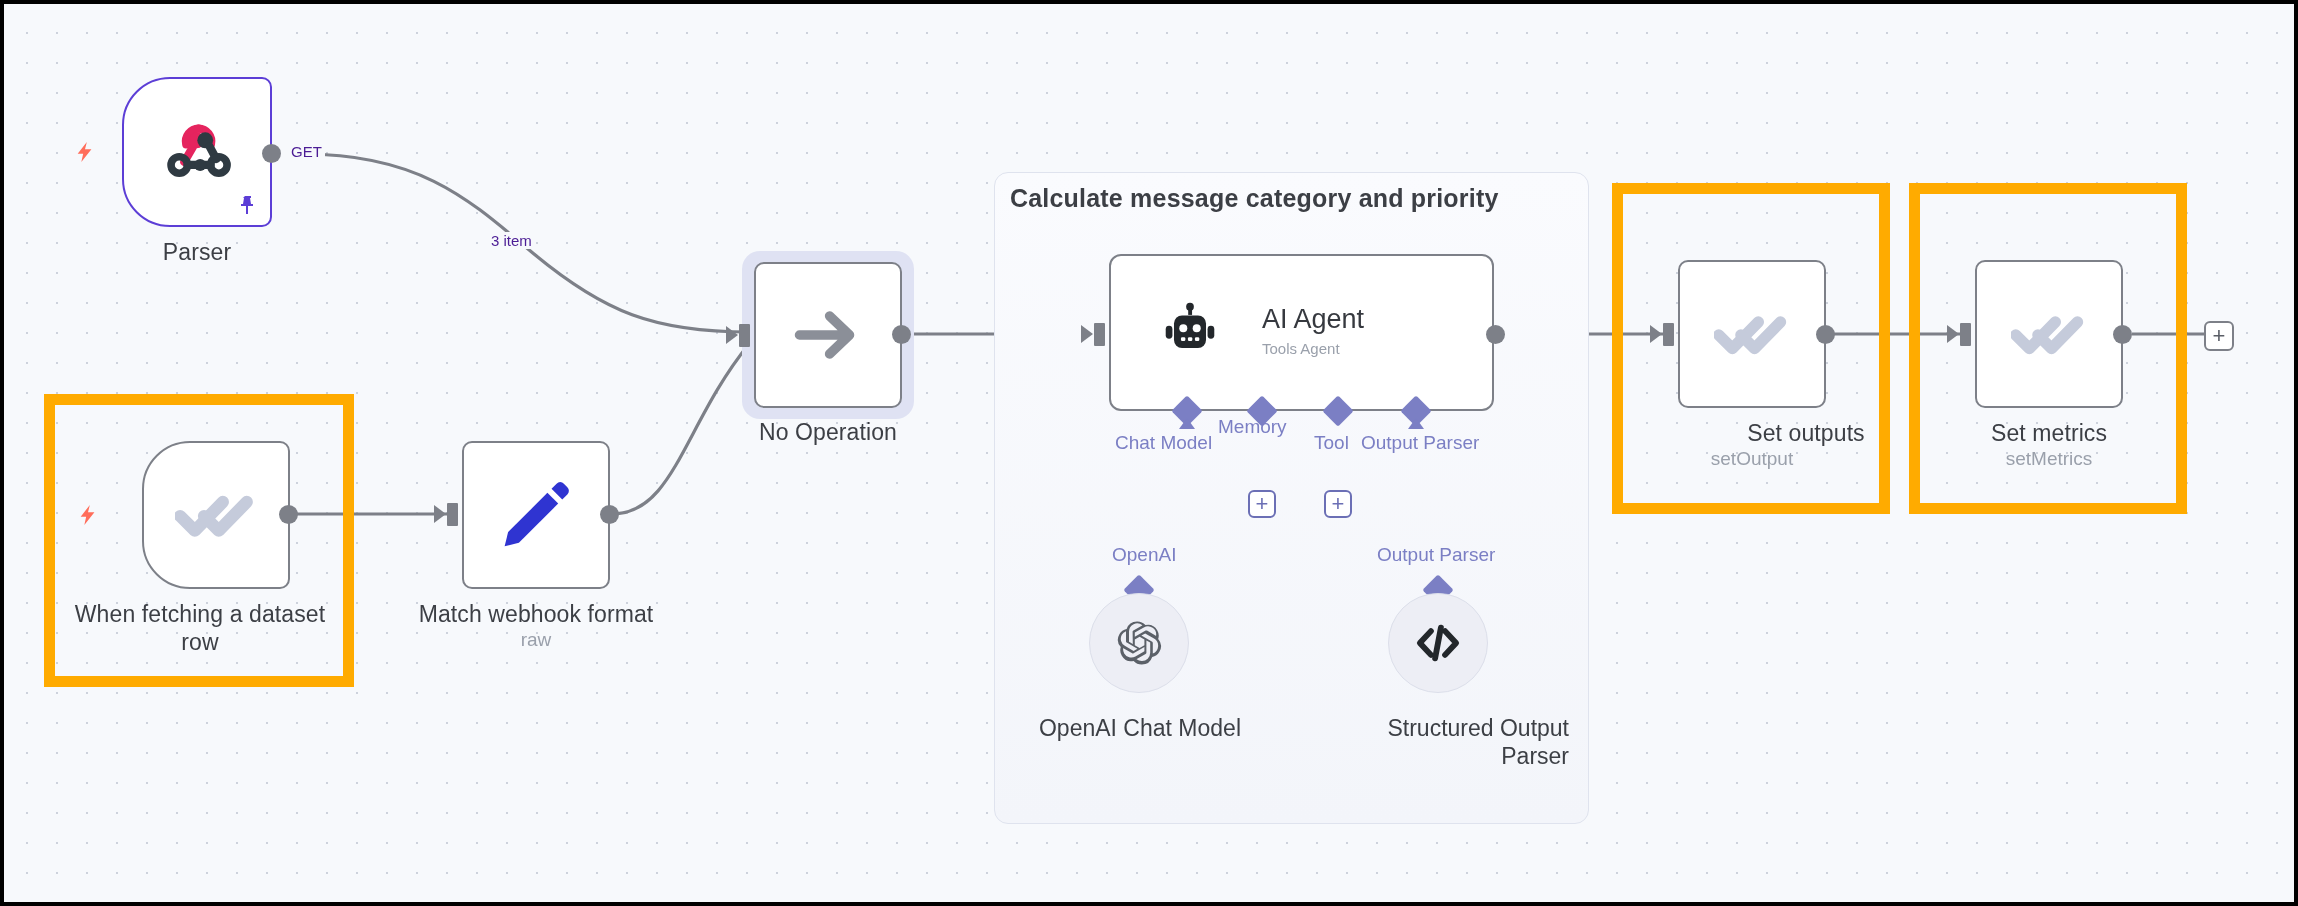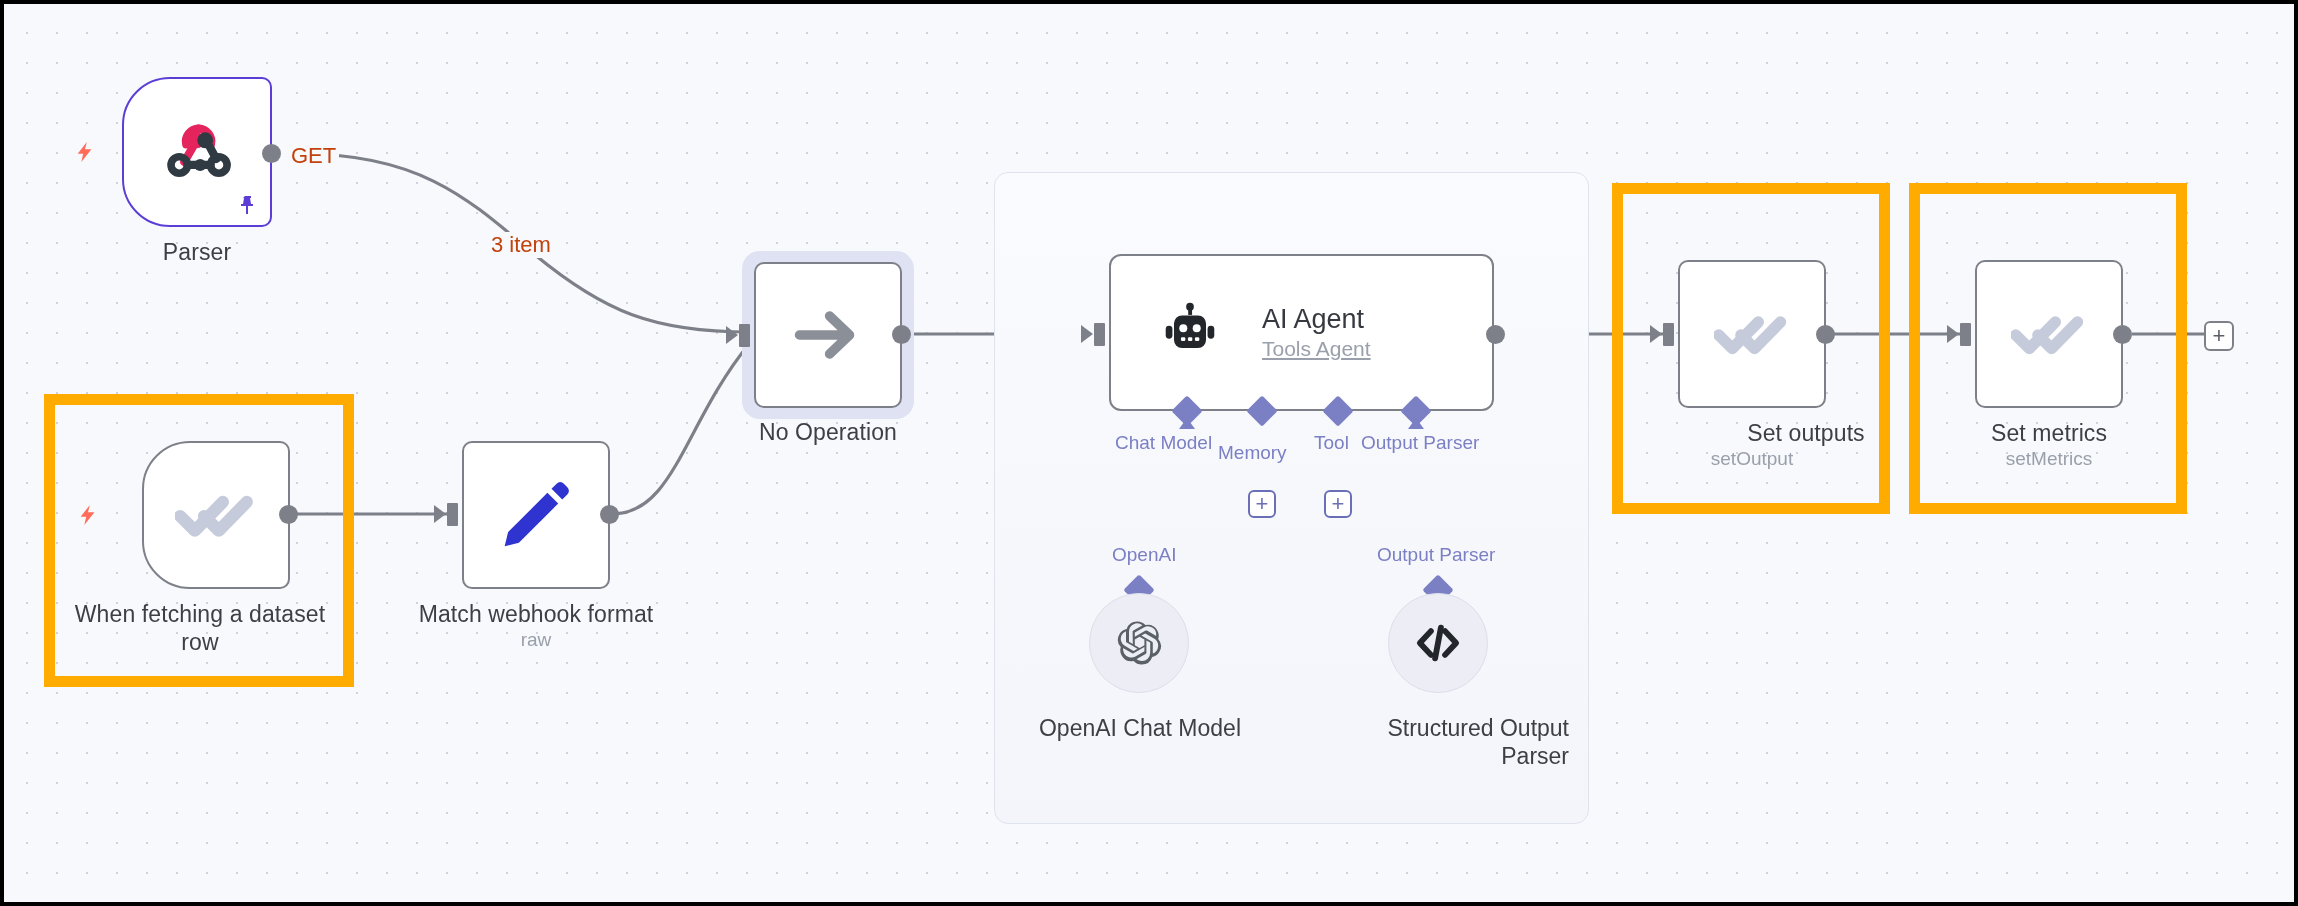--- a/index.html
+++ b/index.html
@@ -83,22 +83,22 @@
   }
   .in-arrow {
     position: absolute;
     width: 0; height: 0;
     border-left: 12px solid #7d8088;
     border-top: 9px solid transparent;
     border-bottom: 9px solid transparent;
   }
   .conn-label {
     position: absolute;
-    color: #c2410c;
-    font-size: 22px;
+    color: #4c1d95;
+    font-size: 15px;
     background: #f7f9fc;
     padding: 0 3px;
     white-space: nowrap;
   }
   .plus-btn {
     position: absolute;
     width: 28px; height: 28px;
     border: 2.2px solid #7d8088;
     border-radius: 6px;
     background: #ffffff;
@@ -131,21 +131,21 @@
   
   .agent-box {
     position: absolute;
     background: #ffffff;
     border: 2.5px solid #7d8088;
     border-radius: 12px;
     display: flex; align-items: center; gap: 22px;
     padding-left: 48px;
   }
   .agent-title { color: #36393f; font-size: 27px; line-height: 33px; }
-  .agent-sub  { color: #9aa0ab; font-size: 21px; line-height: 26px; text-decoration: underline; }
+  .agent-sub  { color: #9aa0ab; font-size: 15px; line-height: 26px; }
   .diamond {
     position: absolute;
     width: 22px; height: 22px;
     background: #7b7fc4;
     transform: rotate(45deg);
     border-radius: 2px;
   }
   .port-label {
     position: absolute;
     color: #7b7fc4;
@@ -200,20 +200,21 @@
     <path d="M 1183,415 C 1170,470 1145,520 1136,580" stroke="#7b7fc4" stroke-width="3.4" fill="none" stroke-dasharray="13 11"></path>
 
     <path d="M 1258,415 L 1258,485" stroke="#7b7fc4" stroke-width="3.4" fill="none"></path>
 
     <path d="M 1334,415 L 1334,485" stroke="#7b7fc4" stroke-width="3.4" fill="none"></path>
 
     <path d="M 1412,415 C 1420,470 1428,520 1434,580" stroke="#7b7fc4" stroke-width="3.4" fill="none" stroke-dasharray="13 11"></path>
   </svg>
 
   <div class="group-box" style="left:990px; top:168px; width:595px; height:652px;"></div>
+  <div class="group-title" style="left:1006px; top:180px;">Calculate message category and priority</div>
 
   <div class="node">
     <div class="node-box trigger purple" style="left:118px; top:73px; width:150px; height:150px;">
 
       <svg width="76" height="76" viewBox="0 0 24 24">
         <g fill="none" stroke-linecap="round" stroke-linejoin="round">
           <path d="M12.5 4.6a4.1 4.1 0 0 1 3.9 5.0" stroke="#e5245e" stroke-width="2.6"></path>
           <path d="M8.6 9.6a4.1 4.1 0 0 1 3.9 -5.0" stroke="#e5245e" stroke-width="2.6"></path>
           <path d="M10.7 10.4 L8.0 15.1" stroke="#e5245e" stroke-width="2.6"></path>
           <circle cx="11.9" cy="8.3" r="2.5" fill="#e5245e"></circle>
@@ -310,21 +311,21 @@
 
     <div class="diamond" style="left:1172px; top:396px;"></div>
     <div class="diamond" style="left:1247px; top:396px;"></div>
     <div class="diamond" style="left:1323px; top:396px;"></div>
     <div class="diamond" style="left:1401px; top:396px;"></div>
 
     <div class="arrow-head-up" style="left:1175px; top:414px;"></div>
     <div class="arrow-head-up" style="left:1404px; top:414px;"></div>
 
     <div class="port-label" style="left:1111px; top:428px;">Chat Model</div>
-    <div class="port-label" style="left:1214px; top:438px;">Memory</div>
+    <div class="port-label" style="left:1214px; top:412px;">Memory</div>
     <div class="port-label" style="left:1310px; top:428px;">Tool</div>
     <div class="port-label" style="left:1357px; top:428px;">Output Parser</div>
 
     <div class="plus-btn purple" style="left:1244px; top:486px;">+</div>
     <div class="plus-btn purple" style="left:1320px; top:486px;">+</div>
   </div>
 
   <div class="node">
     <div class="port-label" style="left:1108px; top:540px;">OpenAI</div>
     <div class="diamond" style="left:1124px; top:575px;"></div>

